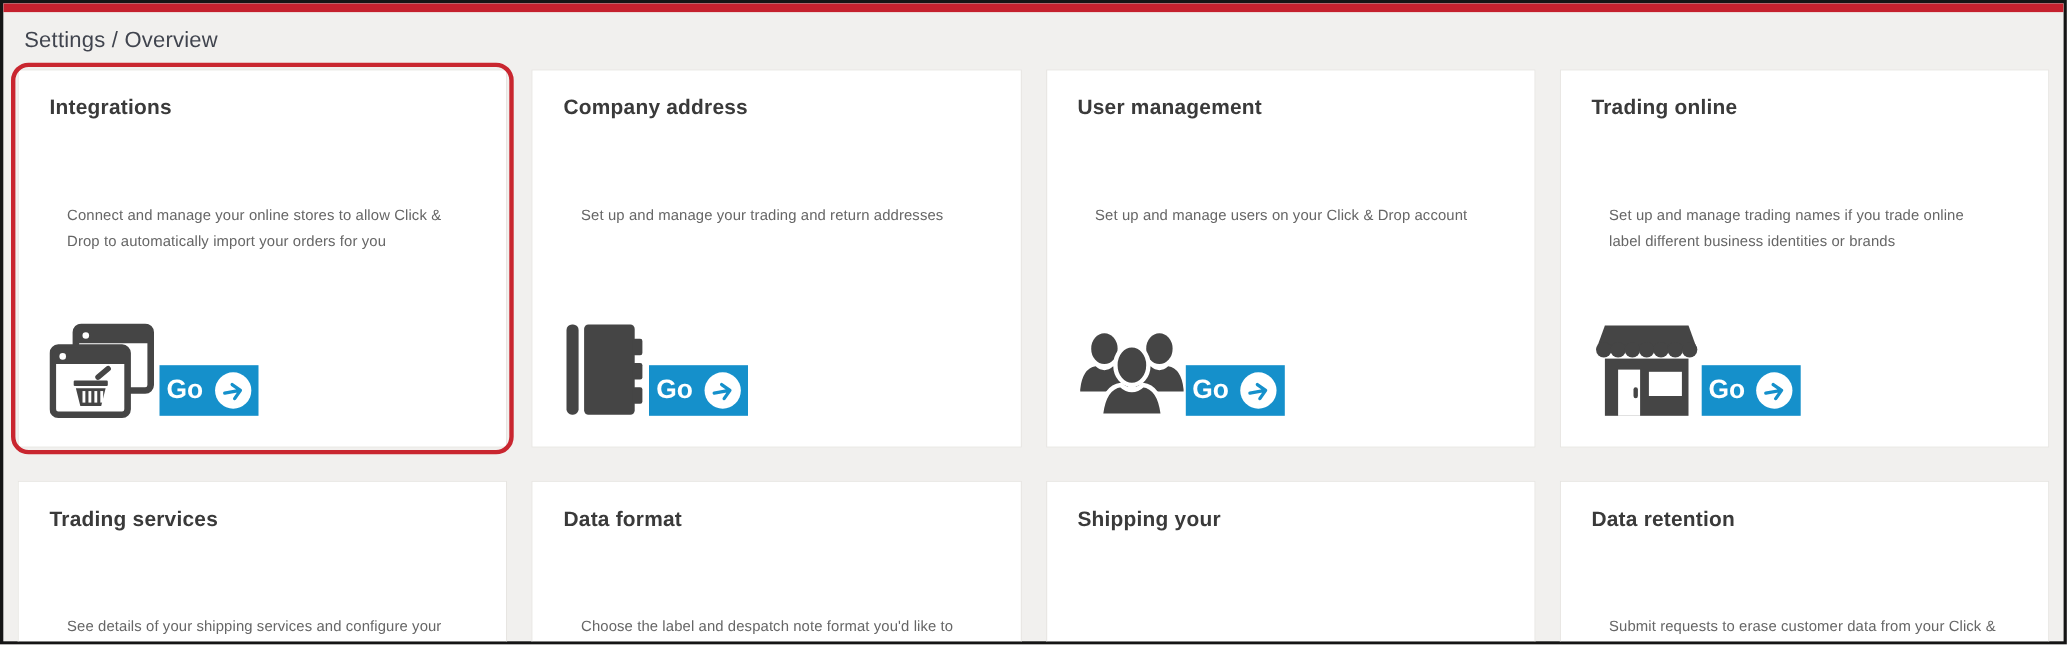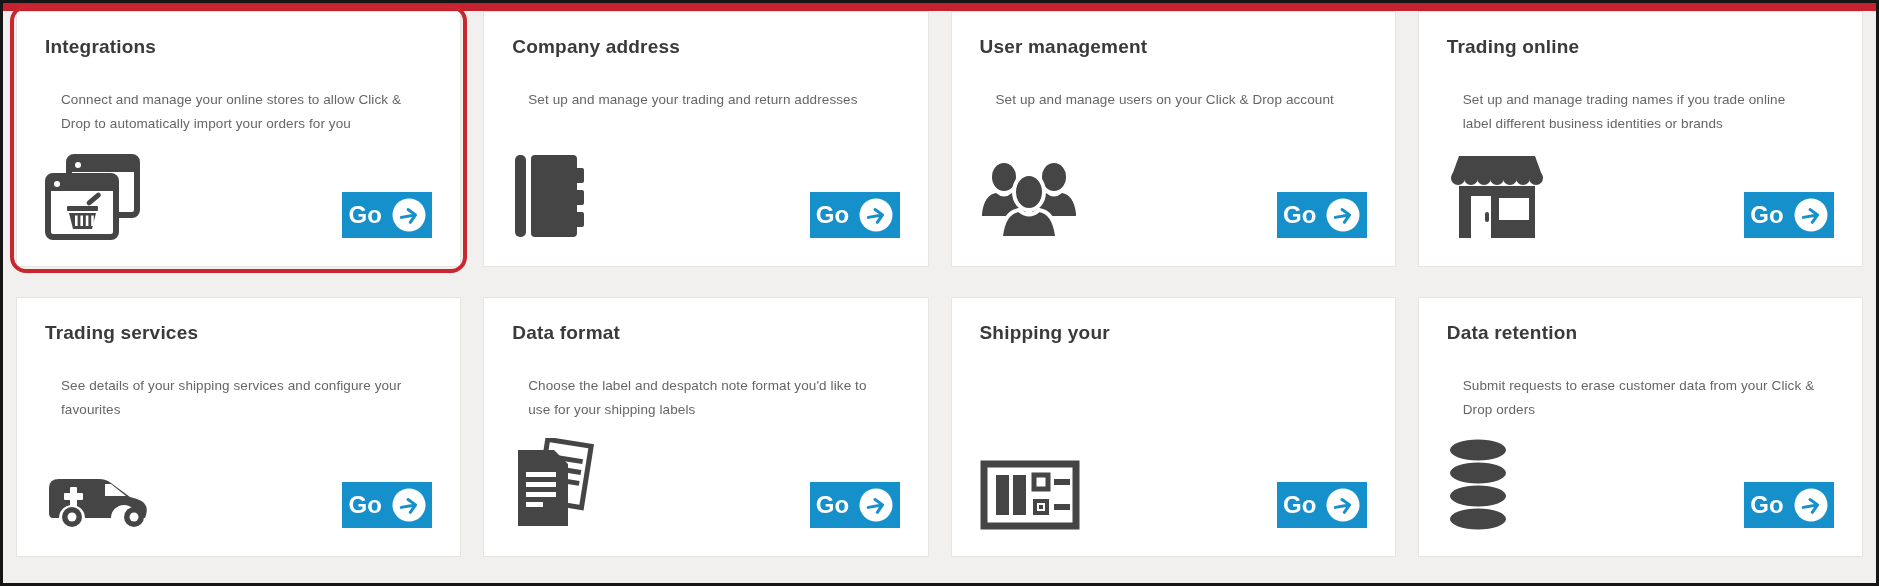--- a/index.html
+++ b/index.html
@@ -27,31 +27,31 @@
     grid-template-columns:repeat(4,1fr);
     gap:30px 22px;
     padding:0 13px 12px 13px;
   }
   .card{
     position:relative;
     background:#fff;
     border:1px solid #e7e5e2;
     min-height:240px;
     padding:24px 28px 26px 28px;
-    display:flex;flex-direction:column;
+    display:flex;flex-direction:column;gap:44px;
   }
   .card-title{
     font-size:19px;font-weight:700;color:#3a3a3a;margin:0 0 14px 0;letter-spacing:.2px;
   }
   .card-desc{
     font-size:13.5px;line-height:24px;color:#666;letter-spacing:.1px;margin:16px;
   }
   .card-footer{
     margin-top:auto;
-    display:flex;align-items:flex-end;justify-content:space-between;
+    display:flex;align-items:flex-end;justify-content:flex-start;
   }
   .card-icon{color:var(--icon-grey);line-height:0;}
   .go-btn{
     display:flex;align-items:center;justify-content:center;gap:10px;
     width:90px;height:46px;margin-bottom:2px;
     background:var(--accent-blue);color:#fff;
     font-size:24px;font-weight:700;
     border:none;cursor:pointer;flex:none;
   }
   .go-arrow path{stroke:var(--accent-blue);}
@@ -60,20 +60,21 @@
     border:4px solid var(--highlight-red);
     border-radius:16px;
     pointer-events:none;
   }
 </style>
 </head>
 <body>
 
 <div class="frame">
   <div class="top-red-bar"></div>
+  <div class="breadcrumb">Settings / Overview</div>
   <div class="cards-grid">
       <div class="card">
     <h2 class="card-title">Integrations</h2>
     <p class="card-desc">Connect and manage your online stores to allow Click &amp; Drop to automatically import your orders for you</p>
     <div class="card-footer">
       <span class="card-icon"><svg width="100" height="86" viewBox="0 0 100 86">
   <rect x="24" y="3" width="68" height="58" rx="5" fill="#fff" stroke="currentColor" stroke-width="6"></rect>
   <path d="M29 3 h58 a5 5 0 0 1 5 5 v10 H24 V8 a5 5 0 0 1 5 -5 Z" fill="currentColor"></path>
   <circle cx="33" cy="11" r="3" fill="#fff"></circle>
   <rect x="3" y="22" width="68" height="61" rx="5" fill="#fff" stroke="currentColor" stroke-width="6"></rect>

